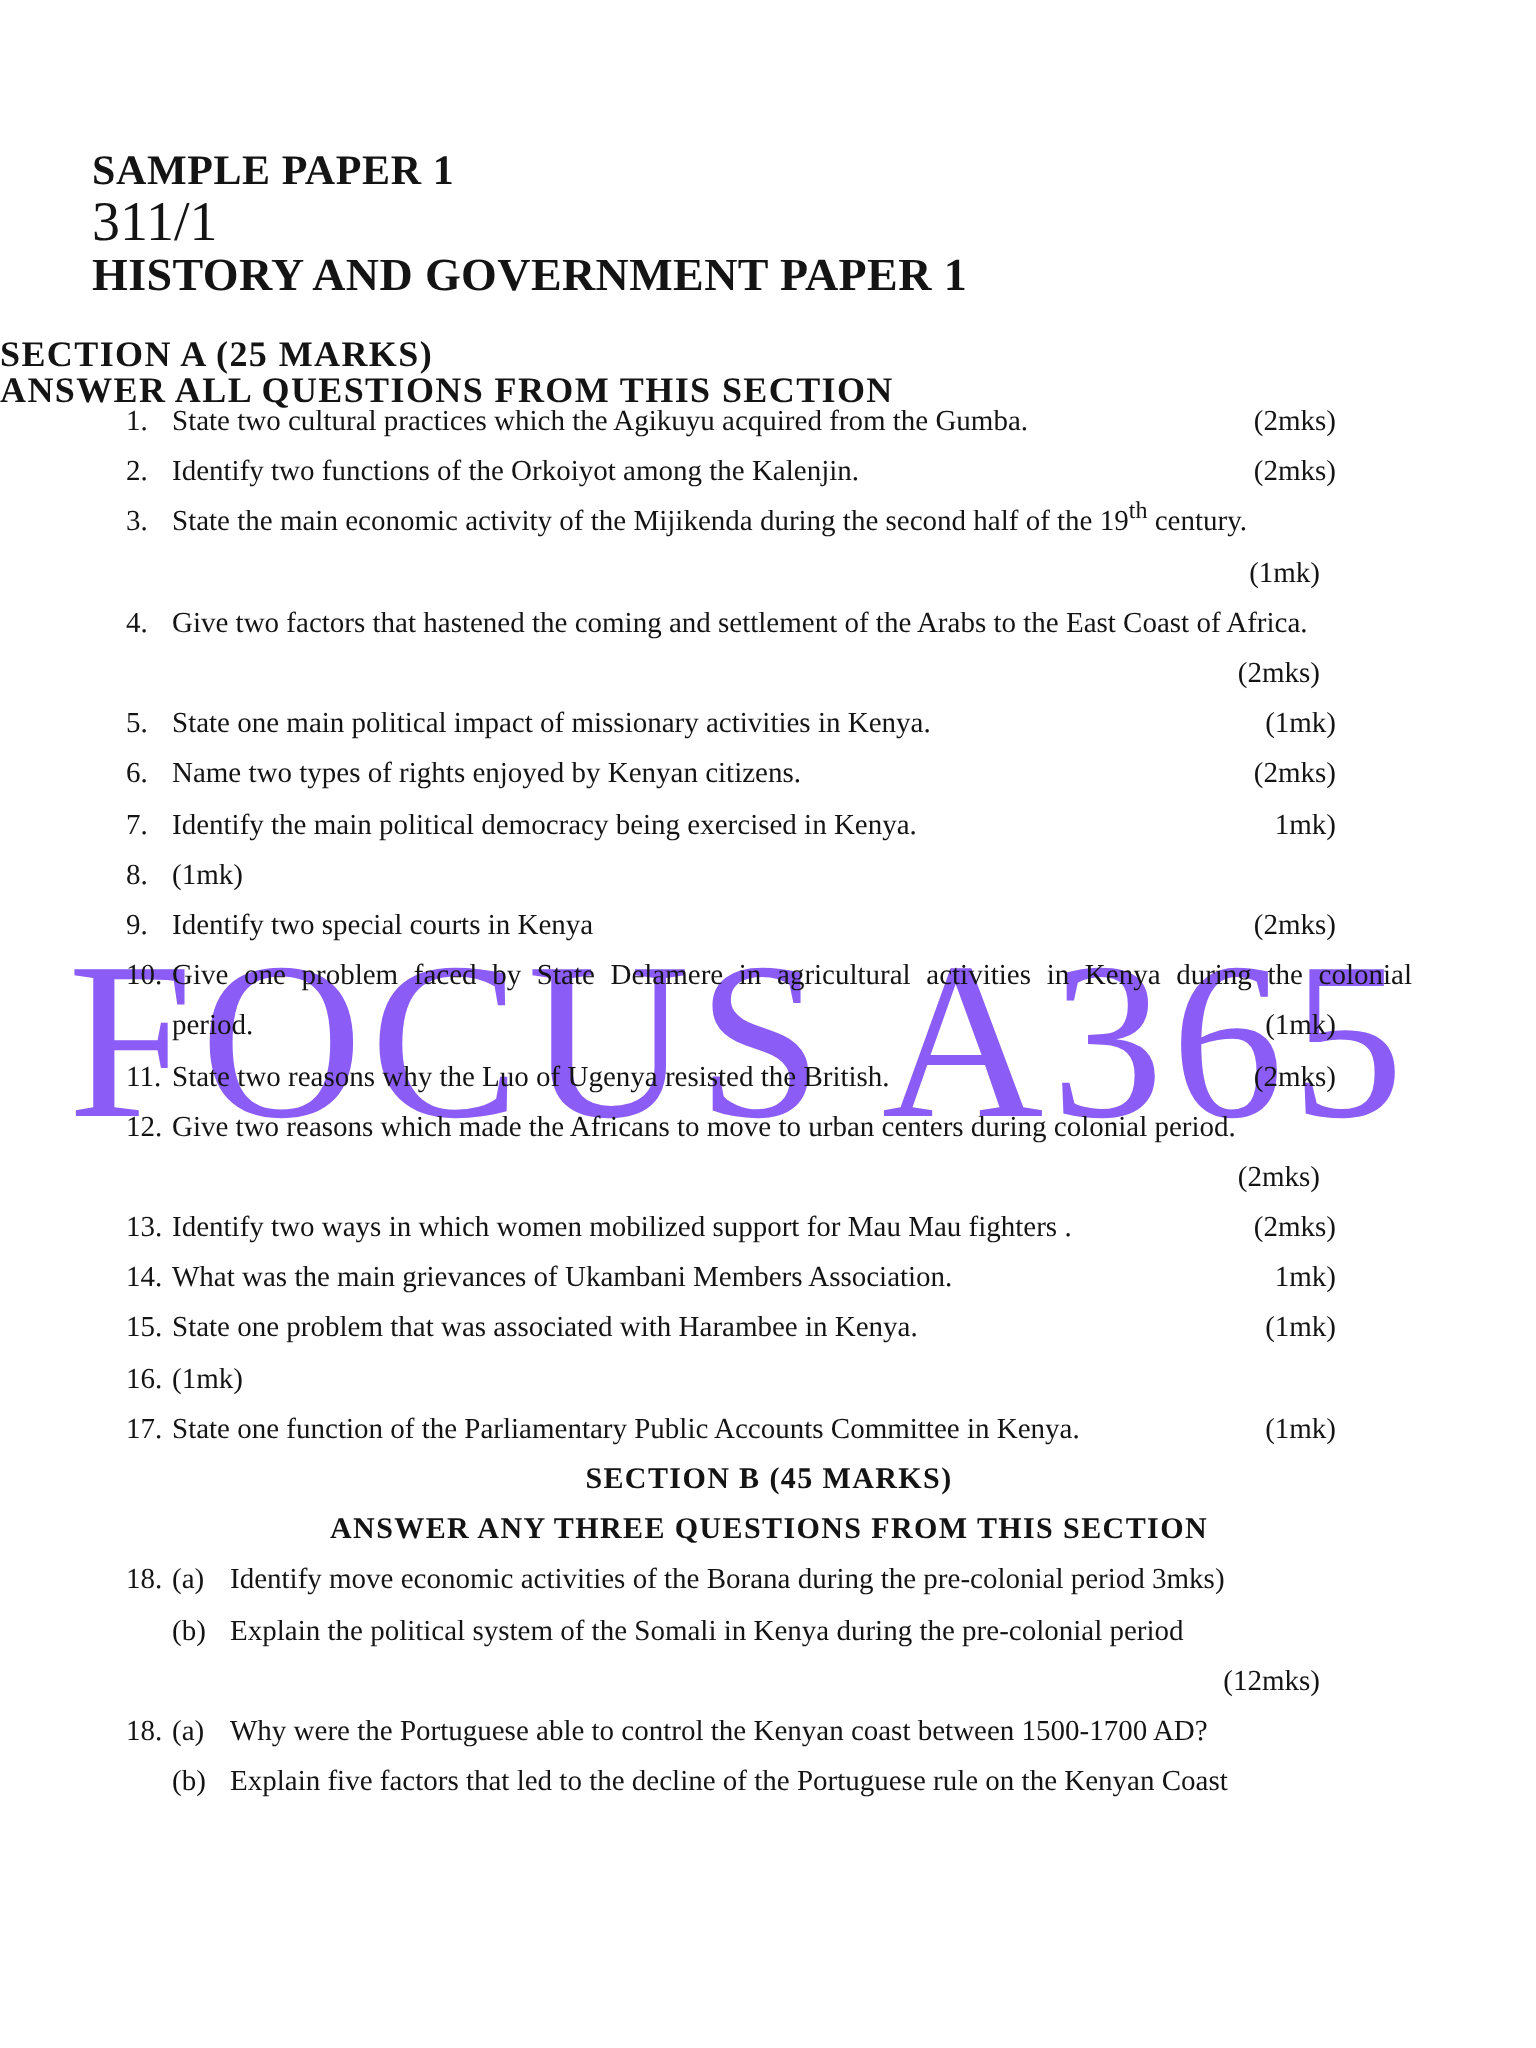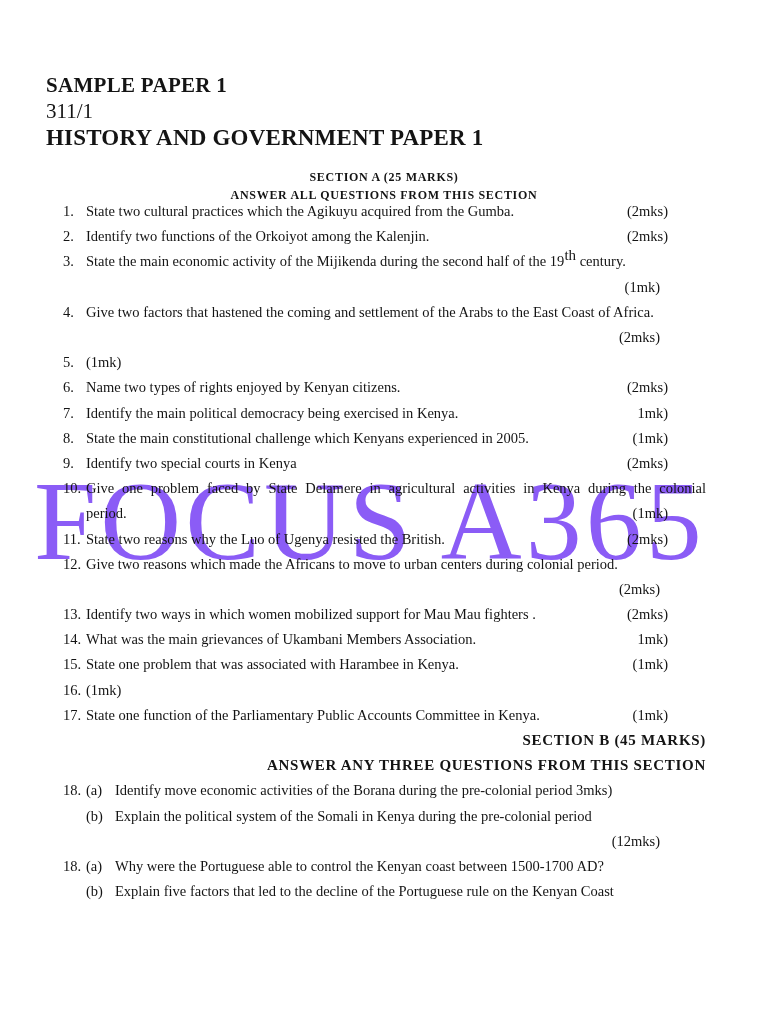--- a/index.html
+++ b/index.html
@@ -36,57 +36,57 @@
     left: 46px;
     z-index: 1;
   }
   .title-main {
     font-size: 21px;
     font-weight: bold;
     line-height: 27px;
     letter-spacing: 0.3px;
   }
   .paper-code {
-    font-size: 21px;
+    font-size: 28px;
     line-height: 25px;
   }
   .title-subject {
     font-size: 23px;
     font-weight: bold;
     line-height: 28px;
     letter-spacing: 0.2px;
   }
   .section-a-head {
     position: absolute;
     top: 168px;
     left: 0;
     right: 0;
     z-index: 1;
-    text-align: center;
-    font-weight: bold;
-    font-size: 12px;
+    text-align: left;
+    font-weight: bold;
+    font-size: 18px;
     line-height: 18px;
     letter-spacing: 0.7px;
   }
   .qflow {
     position: absolute;
     top: 199px;
     left: 63px;
     width: 643px;
     z-index: 1;
   }
   .line {
     height: 25.2px;
     display: flex;
     align-items: center;
     font-size: 14.5px;
   }
   .line.center {
     display: block;
-    text-align: right;
+    text-align: center;
     font-weight: bold;
     font-size: 15px;
     line-height: 25.2px;
     letter-spacing: 0.7px;
   }
   .num {
     flex: none;
     width: 23px;
   }
   .sub {
@@ -98,21 +98,21 @@
     min-width: 0;
     white-space: nowrap;
     overflow: visible;
   }
   .qtext.justify {
     white-space: normal;
     text-align: justify;
     text-align-last: justify;
   }
   .qtext sup {
-    font-size: 15px;
+    font-size: 12px;
     line-height: 0;
   }
   .marks {
     flex: none;
     margin-right: 38px;
     white-space: nowrap;
     text-align: right;
   }
   .line.marks-only .marks {
     margin-right: 46px;
@@ -160,35 +160,35 @@
         <span class="num">4.</span>
         <span class="qtext">Give two factors that hastened the coming and settlement of the Arabs to the East Coast of Africa.</span>
       </div>
       <div class="line marks-only">
         <span class="num"></span>
         <span class="qtext"></span>
         <span class="marks">(2mks)</span>
       </div>
       <div class="line">
         <span class="num">5.</span>
+        <span class="qtext">State one main political impact of missionary activities in Kenya.</span>
         <span class="marks">(1mk)</span>
       </div>
       <div class="line">
         <span class="num">6.</span>
         <span class="qtext">Name two types of rights enjoyed by Kenyan citizens.</span>
         <span class="marks">(2mks)</span>
       </div>
       <div class="line">
         <span class="num">7.</span>
         <span class="qtext">Identify the main political democracy being exercised in Kenya.</span>
         <span class="marks">1mk)</span>
       </div>
       <div class="line">
         <span class="num">8.</span>
-        <span class="qtext">State the main constitutional challenge which Kenyans experienced in 2005.</span>
         <span class="marks">(1mk)</span>
       </div>
       <div class="line">
         <span class="num">9.</span>
         <span class="qtext">Identify two special courts in Kenya</span>
         <span class="marks">(2mks)</span>
       </div>
       <div class="line">
         <span class="num">10.</span>
         <span class="qtext justify">Give one problem faced by State Delamere in agricultural activities in Kenya during the colonial</span>

